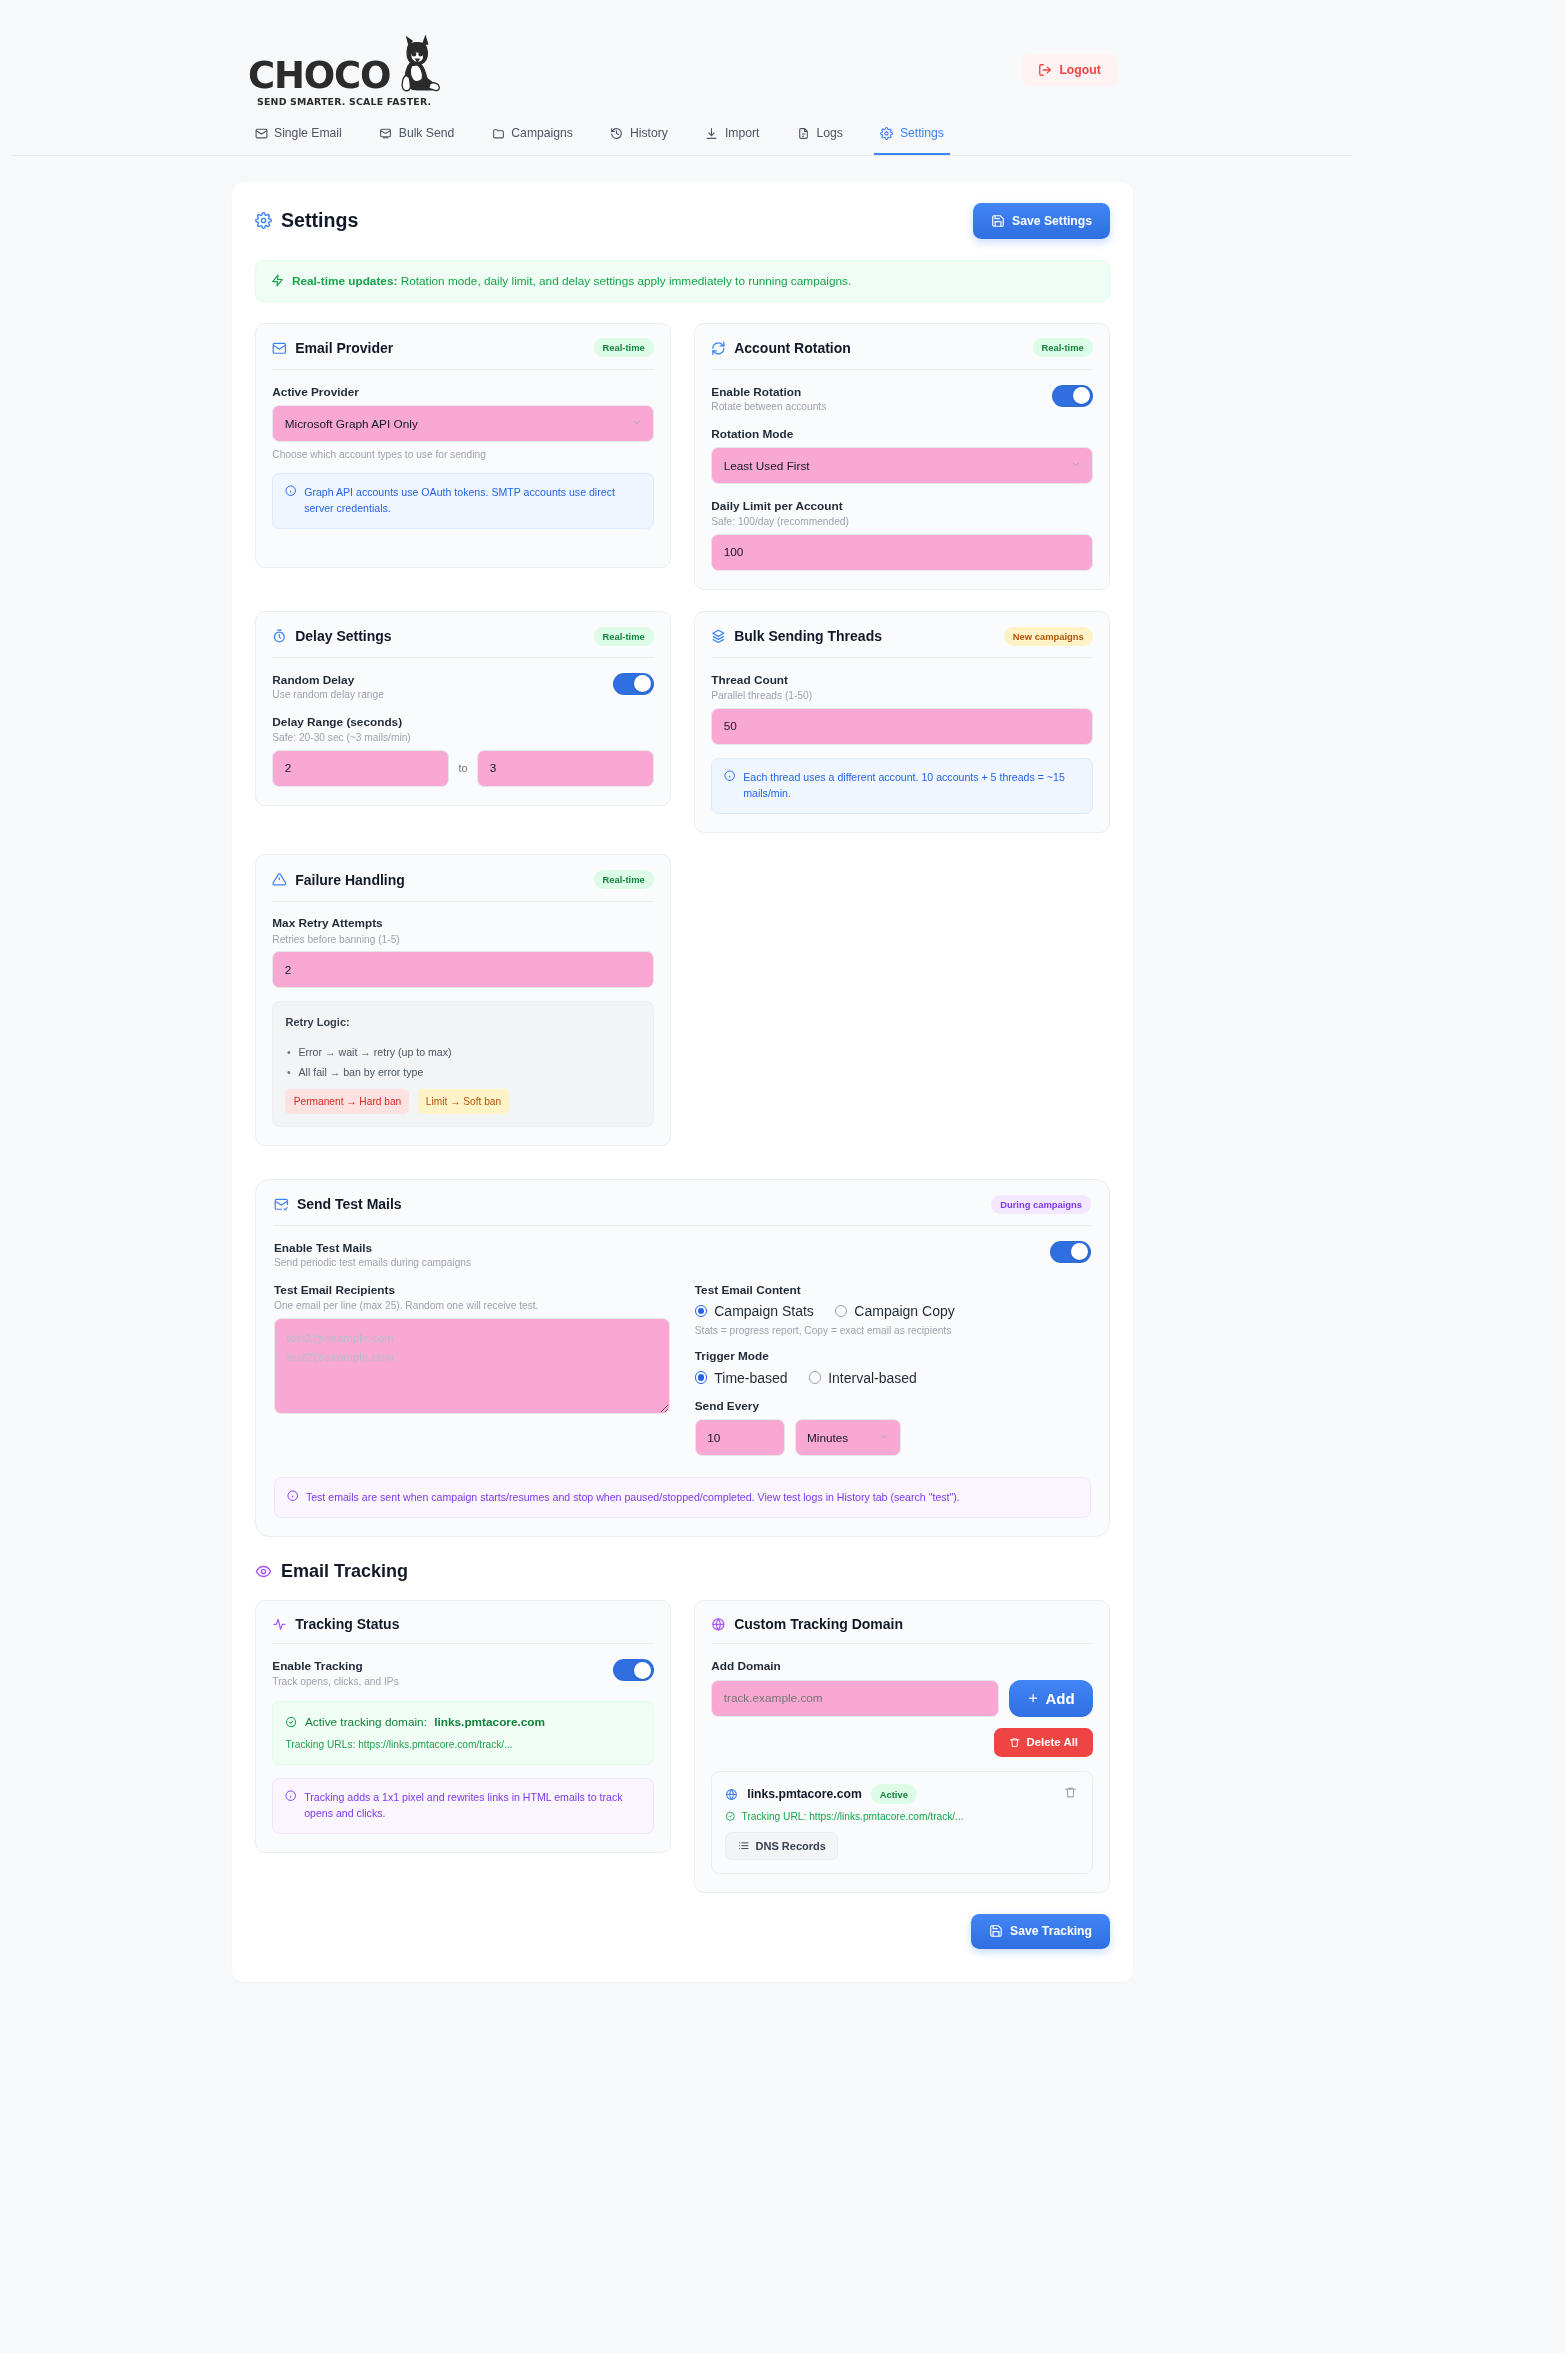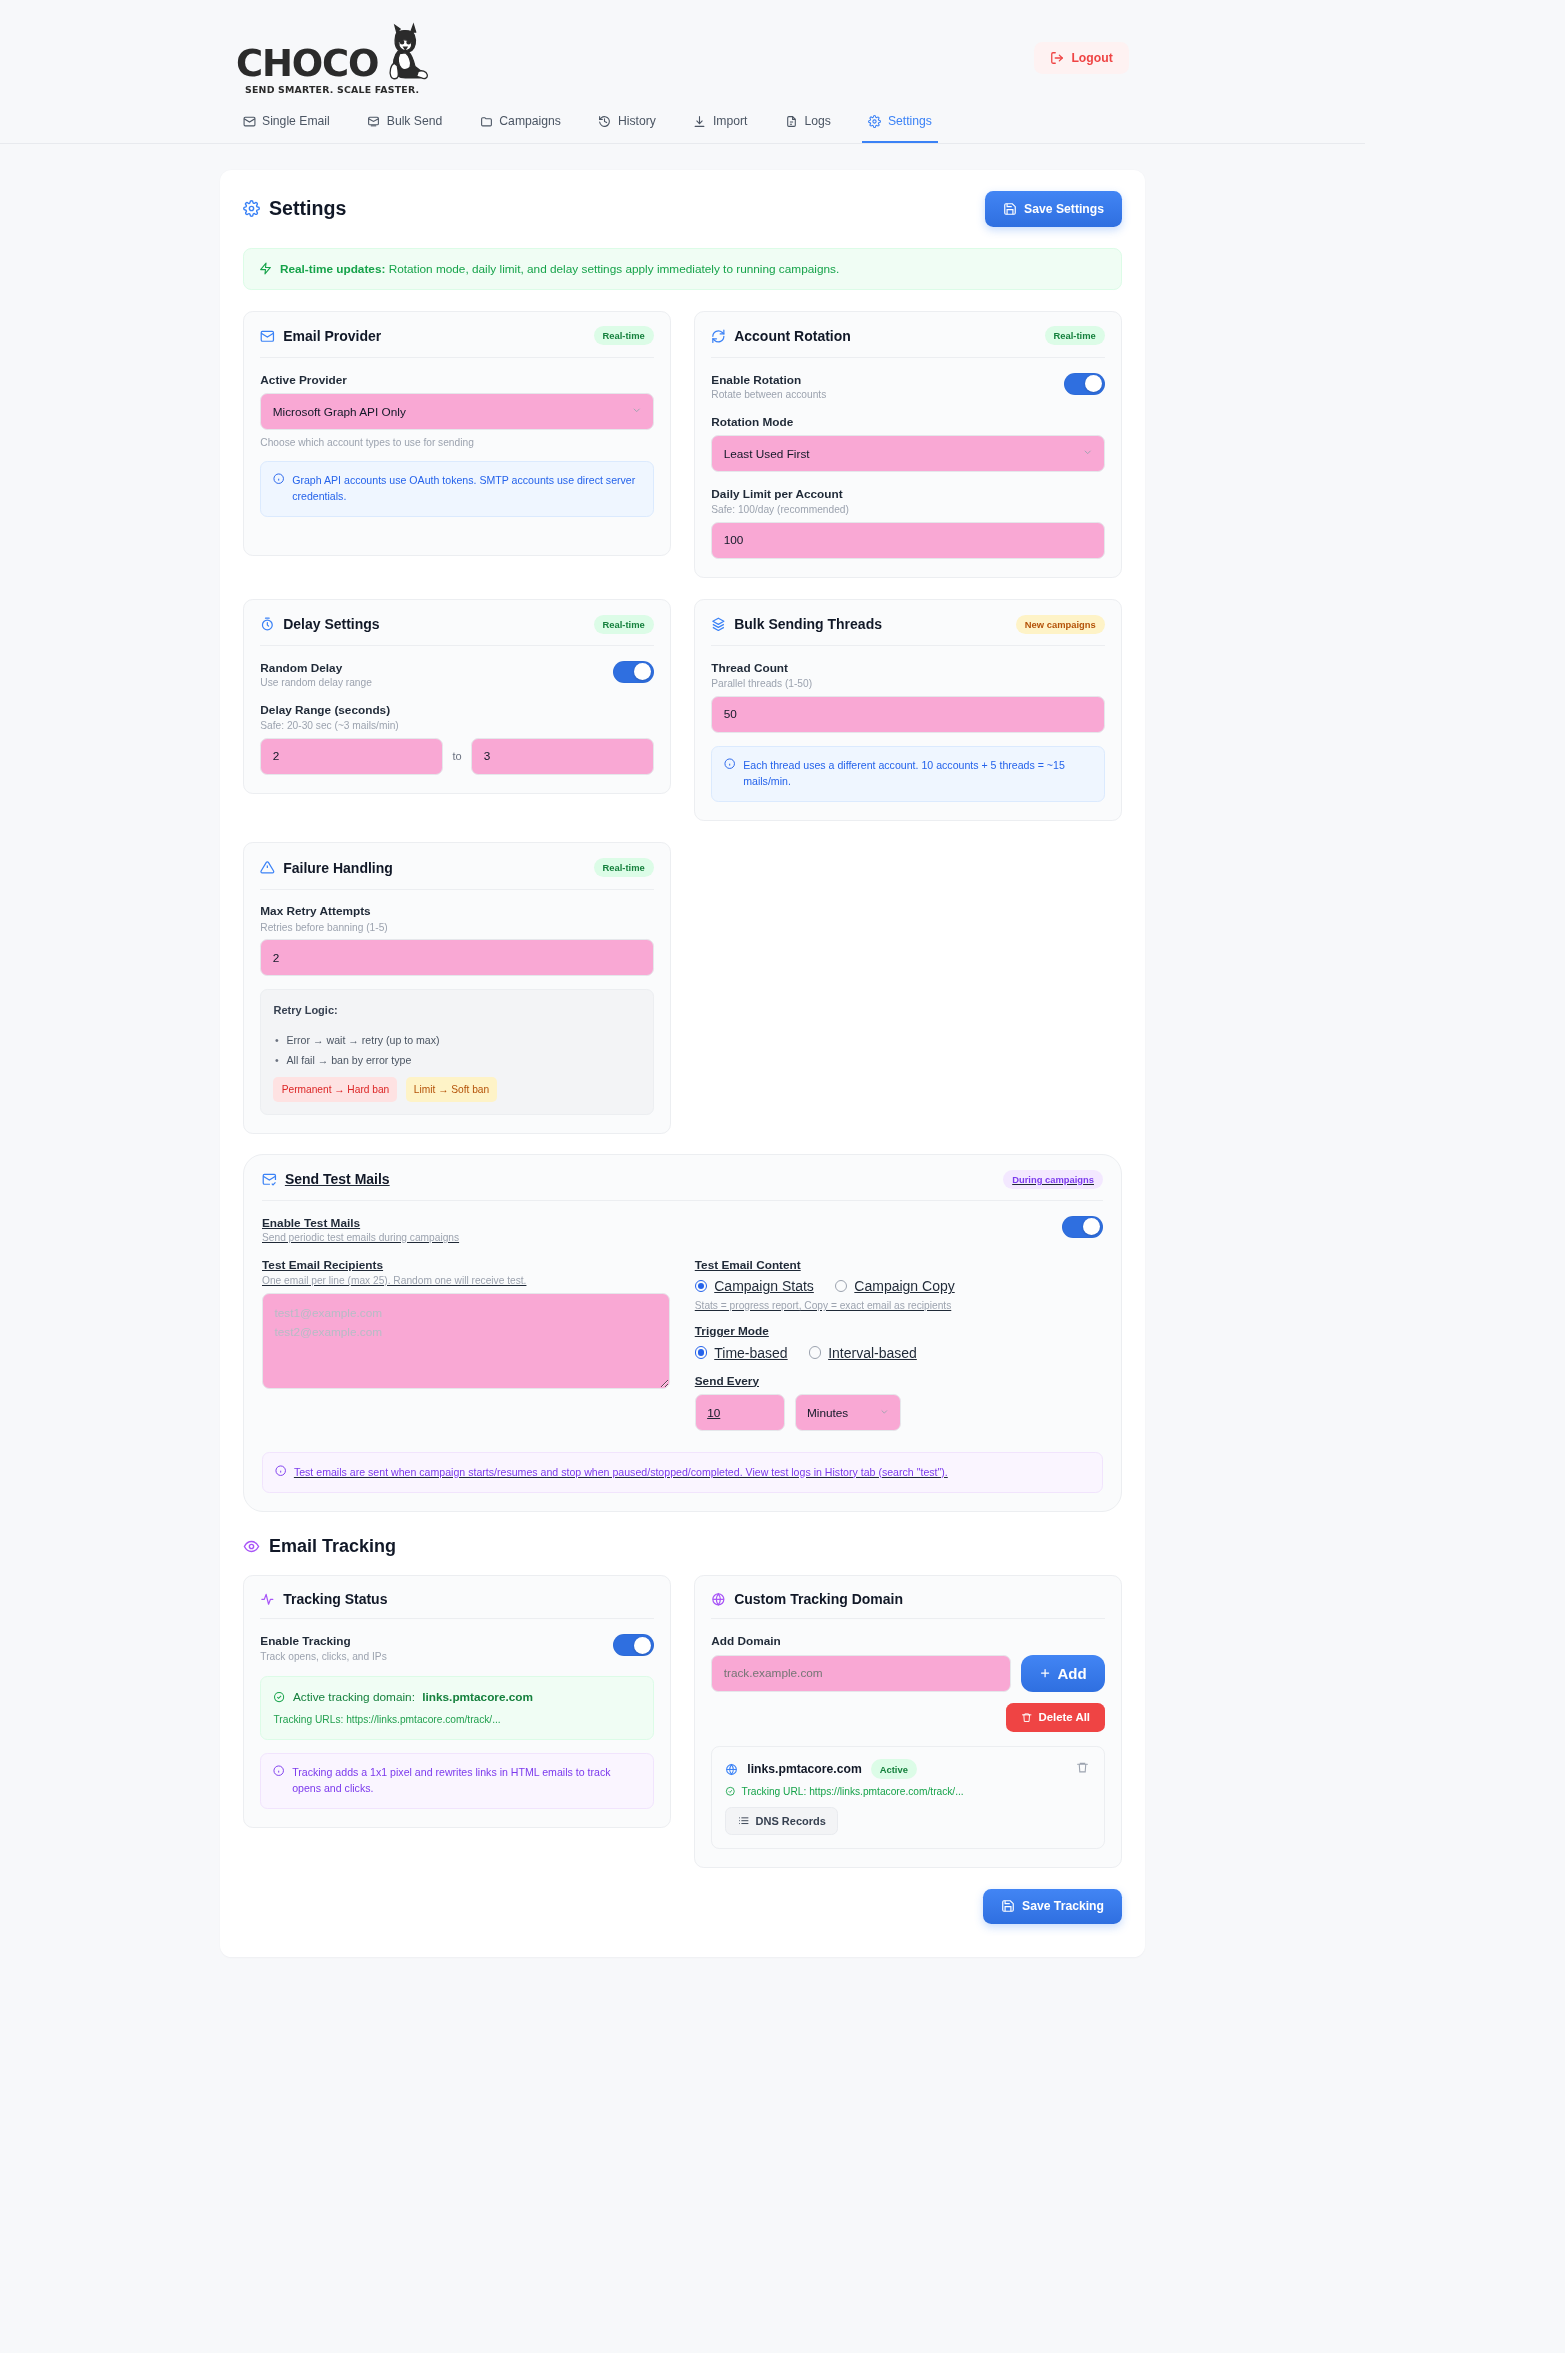--- a/index.html
+++ b/index.html
@@ -3,21 +3,21 @@
 <meta charset="utf-8">
 <style>
   * { box-sizing: border-box; margin: 0; padding: 0; }
   body {
     width: 1565px;
     background: #f7f8fa;
     font-family: "Liberation Sans", sans-serif;
     color: #1f2937;
     -webkit-font-smoothing: antialiased;
   }
-  .page { width: 1365px; min-height: 2354px; padding: 0; }
+  .page { width: 1365px; min-height: 2354px; padding: 12px; }
 
   
   .topbar {
     display: flex; align-items: center; justify-content: space-between;
     padding: 21px 236px 8.2px 236px;
   }
   .logo-wrap { display: flex; align-items: flex-end; gap: 0; }
   .logo-block { display: flex; flex-direction: column; align-items: center; }
   .logo-row { display: flex; align-items: flex-end; }
   .logo-word {
@@ -142,22 +142,22 @@
   .bullets { list-style: none; margin: 15px 0 0 0; }
   .bullets li { font-size: 10.6px; color: #4b5563; padding-left: 13px; position: relative; margin-bottom: 4.1px; }
   .bullets li:before { content: "•"; position: absolute; left: 1.6px; color: #6b7280; }
   .tagrow { display: flex; gap: 8.2px; margin-top: 8.2px; }
   .tag { font-size: 10.2px; border-radius: 4.9px; padding: 4.9px 8.2px; }
   .tag.red { background: #fee2e2; color: #dc2626; }
   .tag.yellow { background: #fef3c7; color: #b45309; }
 
   
   .section-card {
-    background: #fafbfc; border: 0.8px solid #eceef1; border-radius: 20px;
-    padding: 14.7px 18px 18px 18px; margin-top: 20px; text-decoration: underline;
+    background: #fafbfc; border: 0.8px solid #eceef1; border-radius: 14px;
+    padding: 14.7px 18px 18px 18px; margin-top: 33px;
   }
   .two-col { display: grid; grid-template-columns: 1fr 1fr; gap: 24.5px; }
   .textarea { min-height: 96px; resize: vertical; line-height: 1.6; }
   .textarea::placeholder { color: #b6bcc6; }
   .radio-row { display: flex; align-items: center; gap: 21px; margin-bottom: 5.7px; }
   .radio { display: inline-flex; align-items: center; gap: 7.3px; font-size: 14px; color: #1f2937; cursor: pointer; }
   .rdot { width: 12.2px; height: 12.2px; border-radius: 50%; border: 1.2px solid #9ca3af; position: relative; flex: 0 0 auto; }
   .rdot.on { border-color: #2563eb; border-width: 1.6px; }
   .rdot.on:after { content: ""; position: absolute; inset: 2px; border-radius: 50%; background: #2563eb; }
   .send-every { display: flex; gap: 9.8px; }

